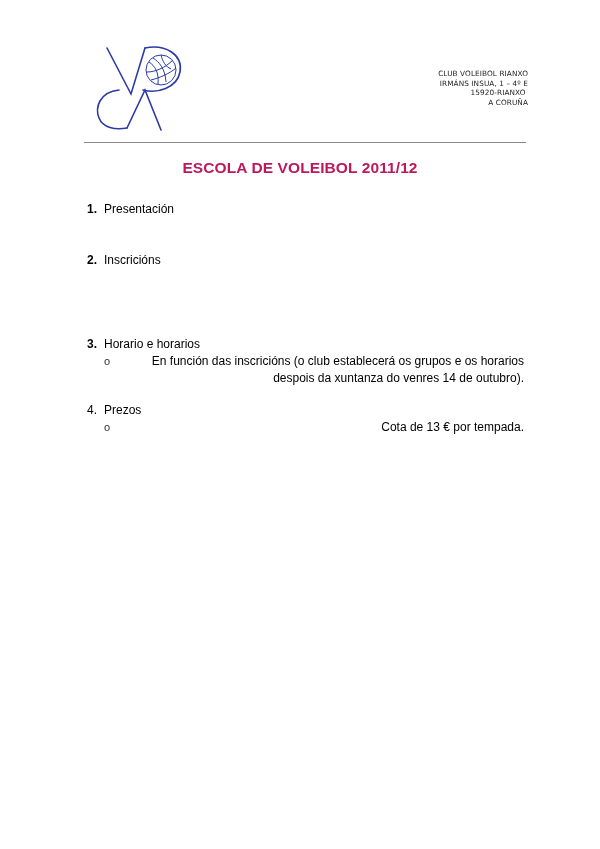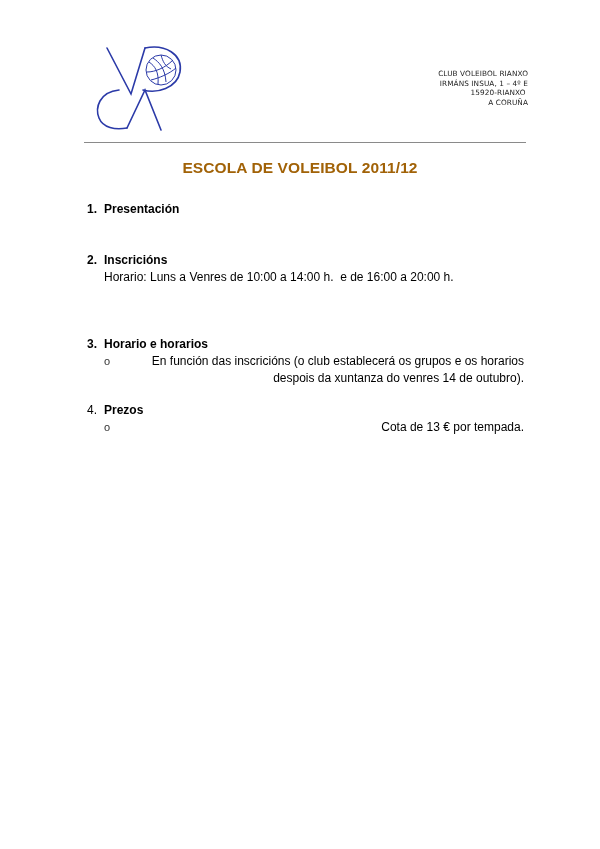--- a/index.html
+++ b/index.html
@@ -43,38 +43,38 @@
       border-top: 1px solid #8a8a8a;
     }
     .title {
       position: absolute;
       left: 0;
       width: 600px;
       top: 159px;
       text-align: center;
       font-size: 15.5px;
       font-weight: bold;
-      color: #a16207;
+      color: #be185d;
       letter-spacing: 0.1px;
     }
     .section {
       position: absolute;
       left: 87px;
       font-size: 12px;
       line-height: 17px;
     }
     .sec-head {
       display: flex;
     }
     .sec-num {
       width: 17px;
     }
     .sec-num.bold { font-weight: bold; }
     .sec-title {
-      font-weight: bold;
+      font-weight: normal;
     }
     .sec-line {
       padding-left: 17px;
       white-space: pre;
     }
     .bullet-item {
       display: flex;
       padding-left: 17px;
     }
     .bullet {
@@ -128,21 +128,20 @@
     <span class="sec-num bold">1.</span>
     <span class="sec-title">Presentación</span>
   </div>
 </div>
 
 <div class="section" style="top:252px;">
   <div class="sec-head">
     <span class="sec-num bold">2.</span>
     <span class="sec-title">Inscricións</span>
   </div>
-  <div class="sec-line">Horario: Luns a Venres de 10:00 a 14:00 h.  e de 16:00 a 20:00 h.</div>
 </div>
 
 <div class="section" style="top:336px;">
   <div class="sec-head">
     <span class="sec-num bold">3.</span>
     <span class="sec-title">Horario e horarios</span>
   </div>
   <div class="bullet-item">
     <span class="bullet">o</span>
     <span class="bullet-text">En función das inscricións (o club establecerá os grupos e os horarios despois da xuntanza do venres 14 de outubro).</span>

